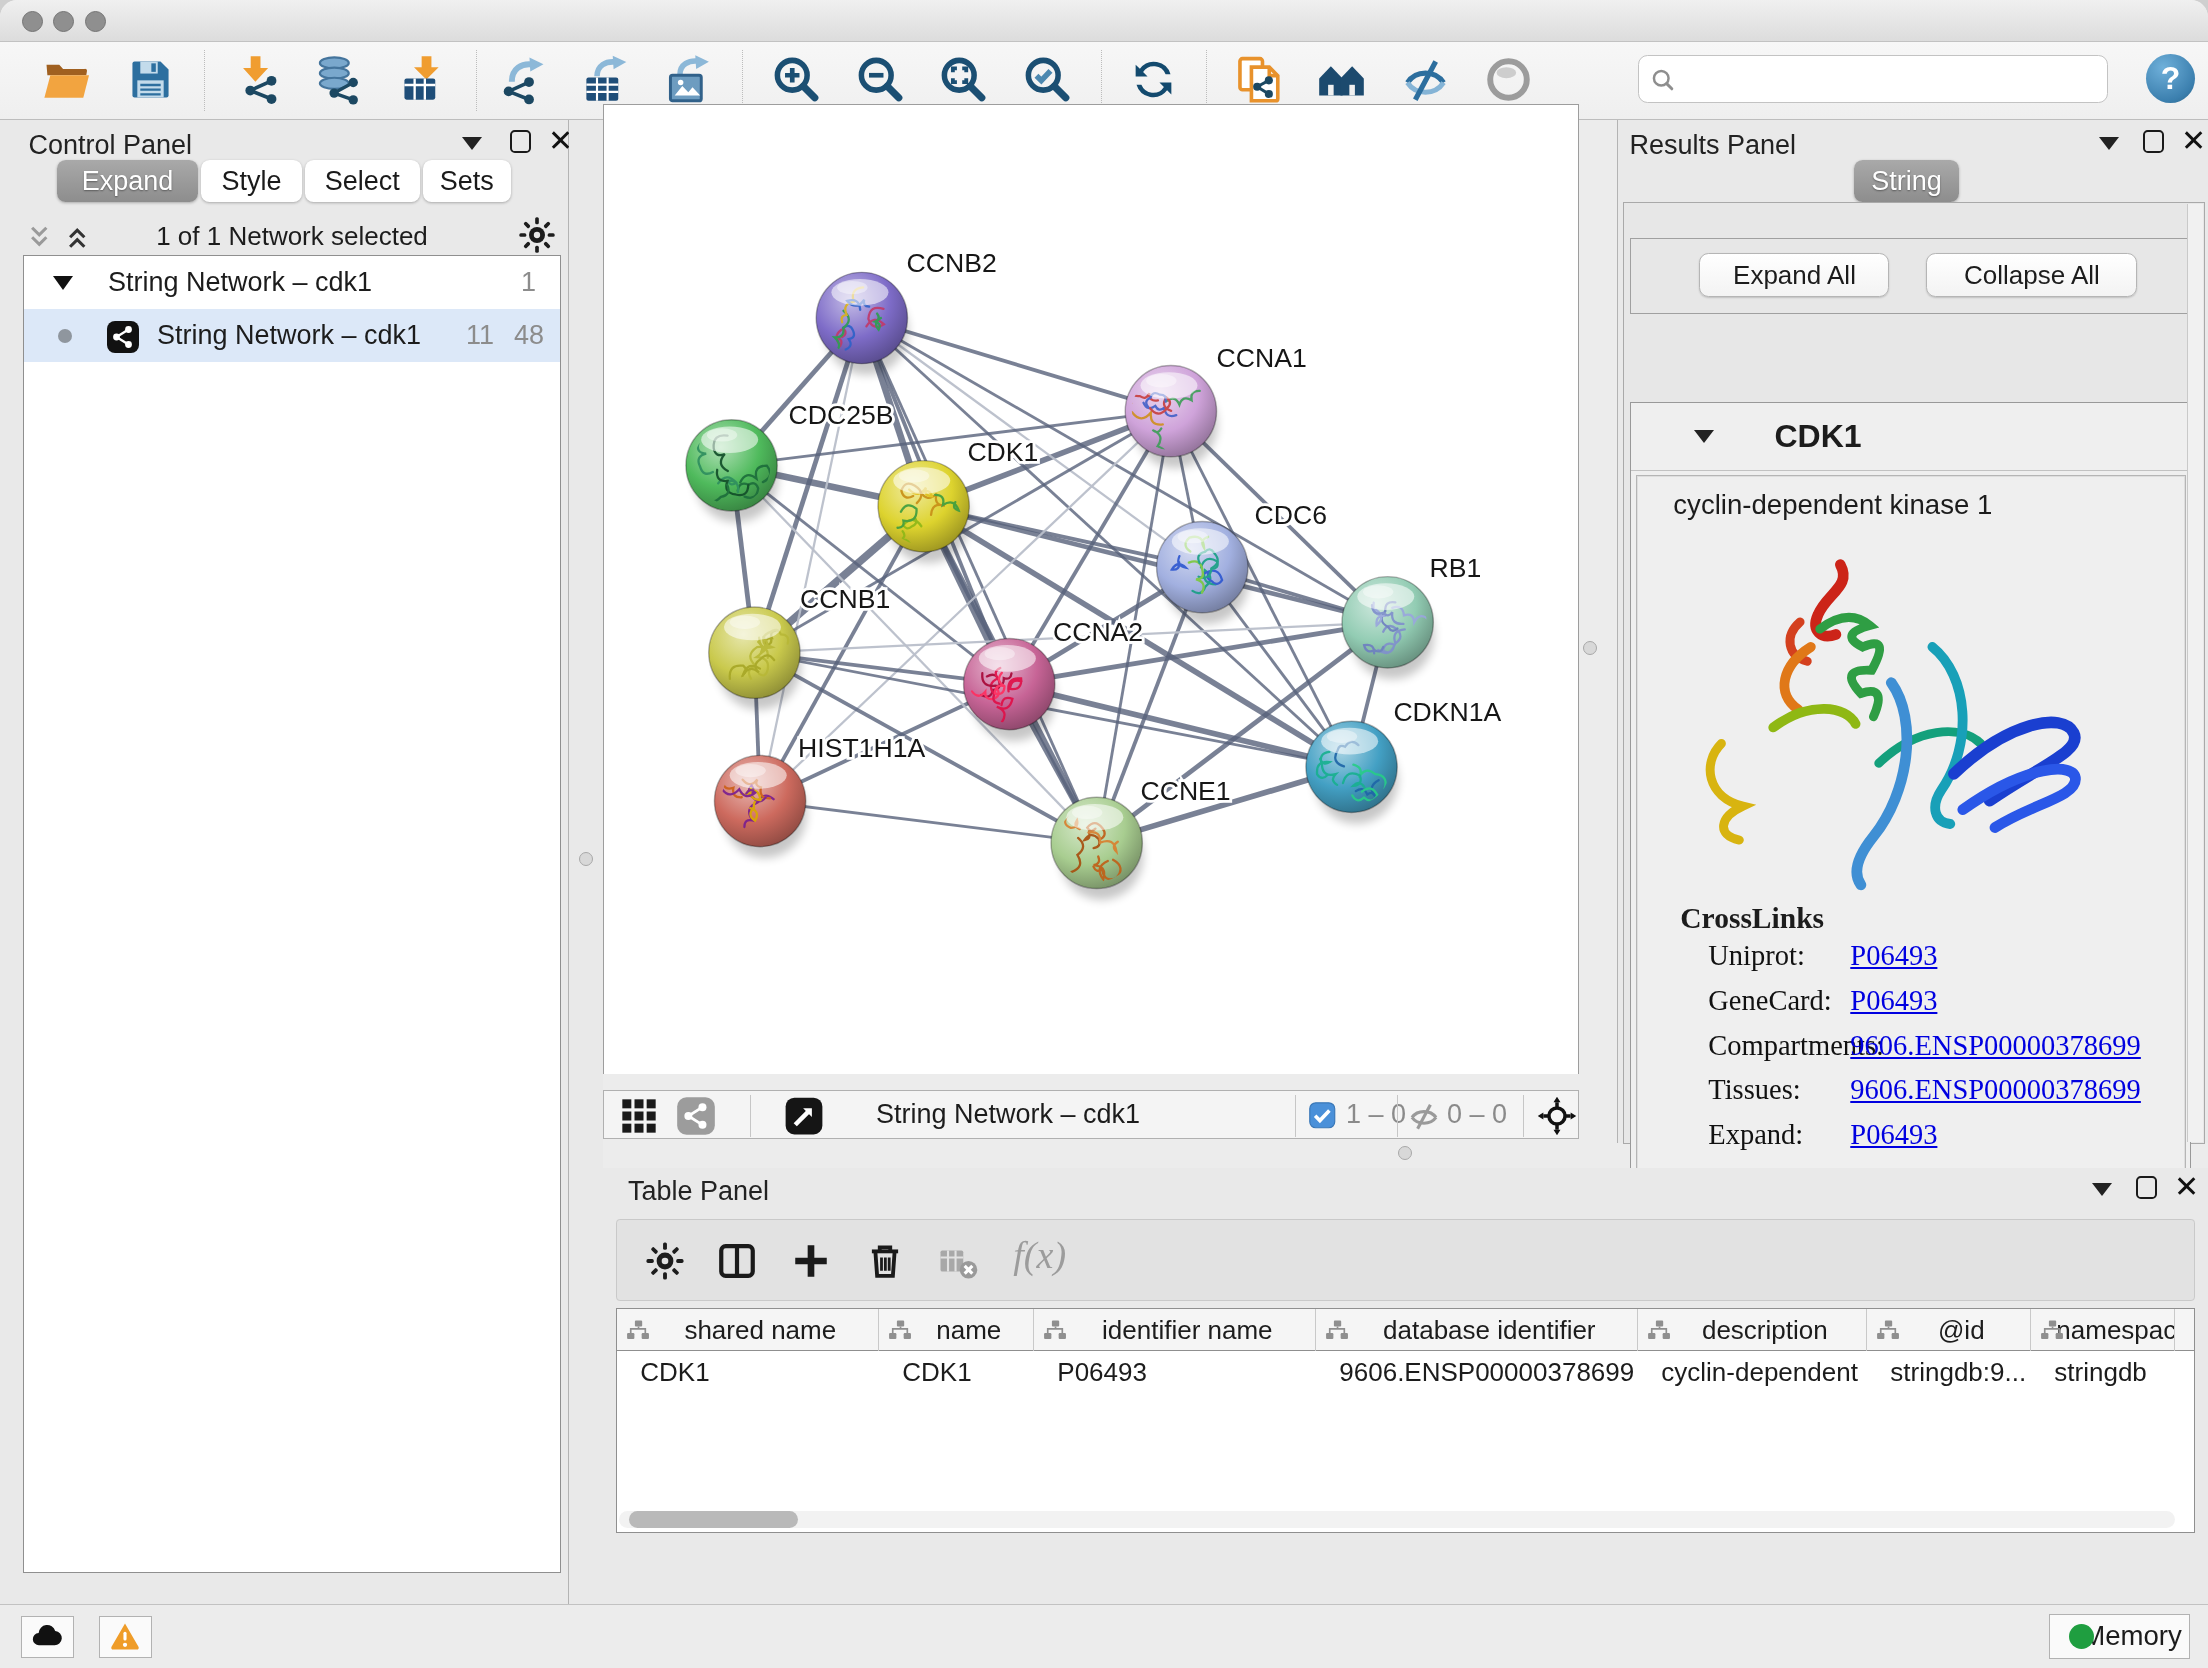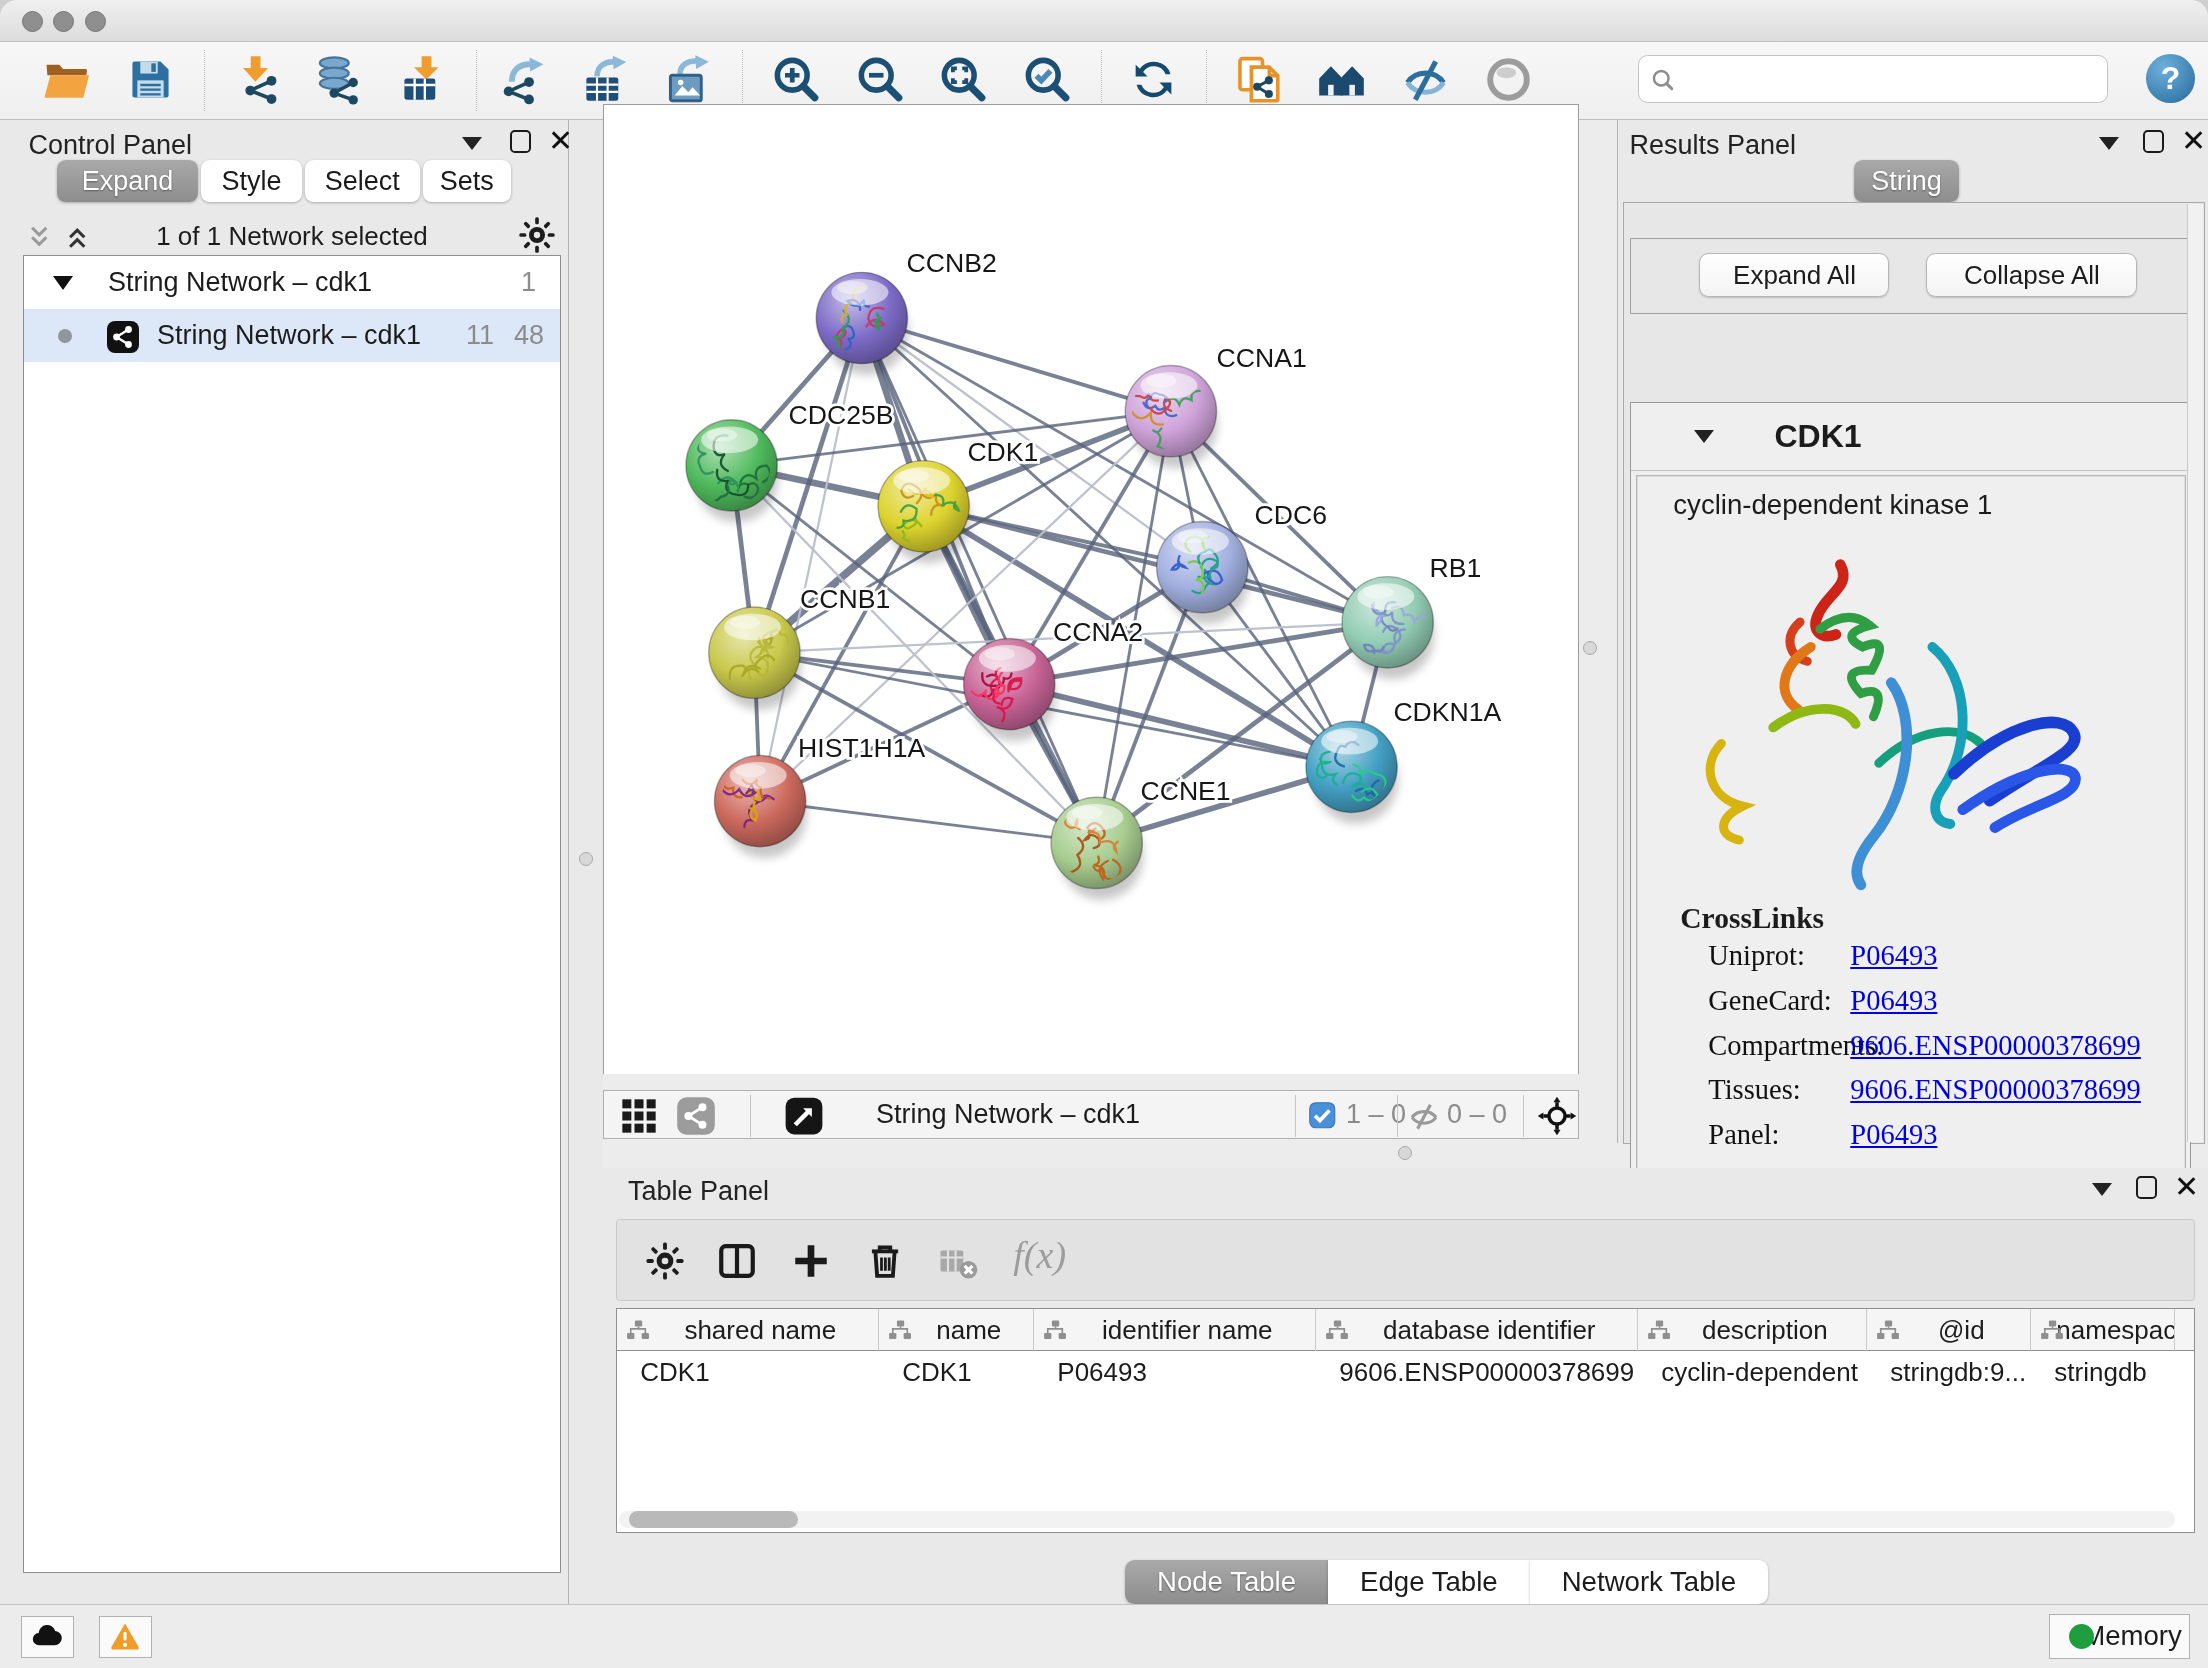--- a/index.html
+++ b/index.html
@@ -757,21 +757,21 @@
               </div>
               <div class="xl-row serif" style="top: 554px;">
                 <span class="xl-label">Compartments:</span>
                 <span class="xl-link">9606.ENSP00000378699</span>
               </div>
               <div class="xl-row serif" style="top: 598px;">
                 <span class="xl-label">Tissues:</span>
                 <span class="xl-link">9606.ENSP00000378699</span>
               </div>
               <div class="xl-row serif" style="top: 643px;">
-                <span class="xl-label">Panel:</span>
+                <span class="xl-label">Expand:</span>
                 <span class="xl-link">P06493</span>
               </div>
             </div>
         </div>
       </div>
       <div class="rscroll"></div>
     </div>
   </div>
 
   <div class="table-panel">
@@ -887,25 +887,20 @@
             <div class="td" style="width: 322px;">9606.ENSP00000378699</div>
             <div class="td" style="width: 229px;">cyclin-dependent ...</div>
             <div class="td" style="width: 164px;">stringdb:9...</div>
             <div class="td" style="width: 144px;">stringdb</div>
           </div>
         </div>
       <div class="hscroll">
           <div class="hthumb"></div>
         </div>
     </div>
-    <div class="btabs" id="btabs">
-        <div class="btab sel">Node Table</div>
-        <div class="btab">Edge Table</div>
-        <div class="btab">Network Table</div>
-      </div>
   </div>
 
   <div class="statusbar">
     <div class="sbtn" style="left:21px">
       <svg viewBox="0 0 24 24">
           <path d="M6.5 18.5a4.3 4.3 0 0 1-.4-8.6A6 6 0 0 1 17.8 8.4 4.1 4.1 0 0 1 17 18.5z" fill="#111"></path>
         </svg></div>
     <div class="sbtn" style="left:99px">
       <svg viewBox="0 0 24 24">
           <path d="M12 3.2L21.5 19.6a1.3 1.3 0 0 1-1.1 2H3.6a1.3 1.3 0 0 1-1.1-2z" fill="#ef9c28"></path>

